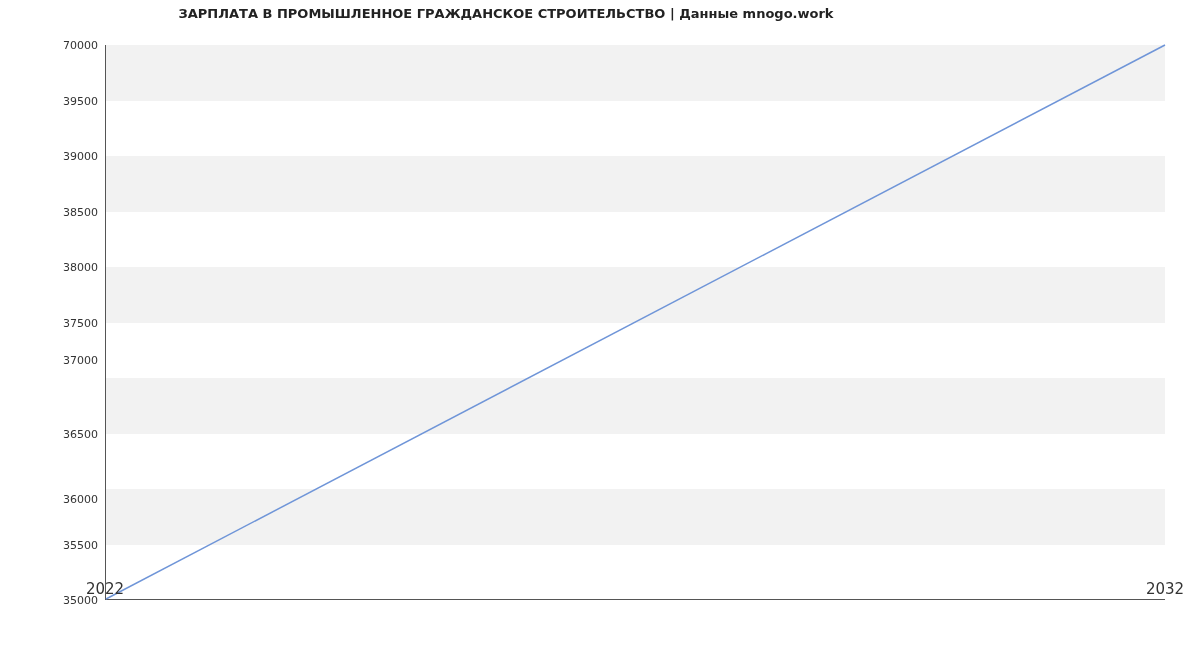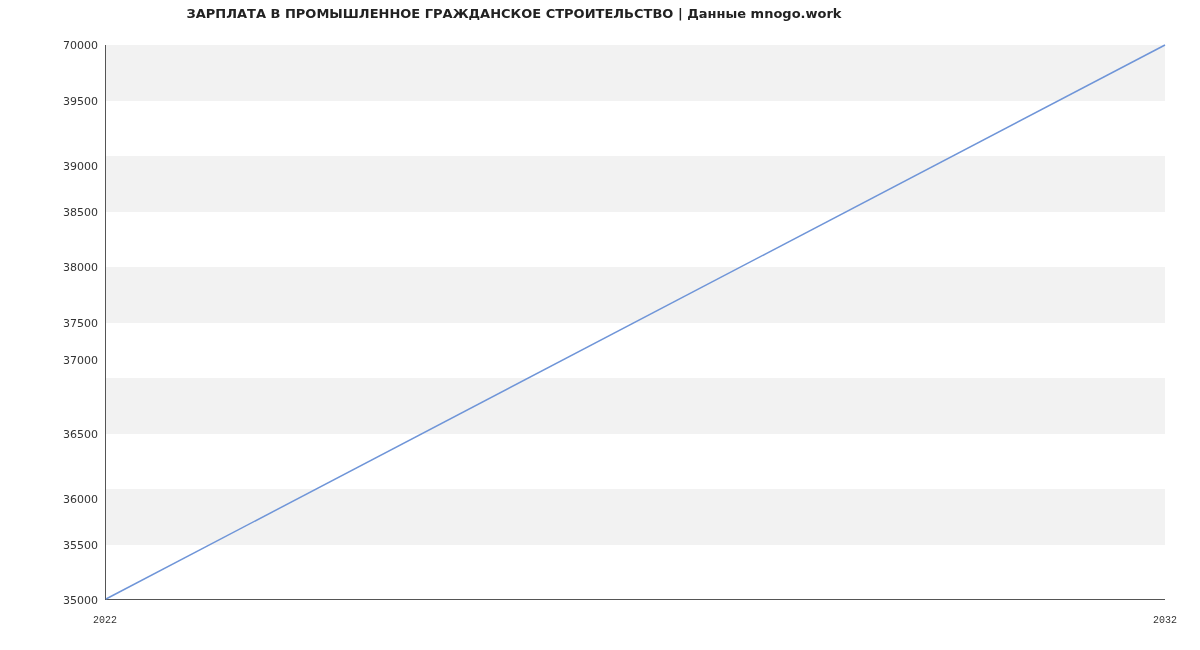--- a/index.html
+++ b/index.html
@@ -19,21 +19,20 @@
   }
   .title {
     position: absolute;
     top: 6px;
     left: 0;
     width: 1012px;
     text-align: center;
     font-size: 13px;
     font-weight: 600;
     color: #222;
-    margin-left: 8px;
   }
   .plot {
     position: absolute;
     left: 105px;
     top: 45px;
     width: 1060px;
     height: 555px;
     border-left: 1px solid #555;
     border-bottom: 1px solid #555;
     box-sizing: border-box;
@@ -48,25 +47,24 @@
     position: absolute;
     right: 1102px; 
     transform: translateY(-50%);
     font-size: 11px;
     color: #333;
     text-align: right;
     width: 60px;
   }
   .xtick {
     position: absolute;
-    top: 615px;
-    font-size: 10px;
+    top: 580px;
+    font-size: 15px;
     color: #333;
     transform: translateX(-50%);
-    font-family: Liberation Mono, monospace;
   }
   svg.line {
     position: absolute;
     left: 0;
     top: 0;
     width: 100%;
     height: 100%;
     overflow: visible;
   }
 </style>
@@ -91,20 +89,20 @@
   </div>
 
   <div class="ytick" style="top:600px;">35000</div>
   <div class="ytick" style="top:544.5px;">35500</div>
   <div class="ytick" style="top:499px;">36000</div>
   <div class="ytick" style="top:433.5px;">36500</div>
   <div class="ytick" style="top:360px;">37000</div>
   <div class="ytick" style="top:322.5px;">37500</div>
   <div class="ytick" style="top:267px;">38000</div>
   <div class="ytick" style="top:211.5px;">38500</div>
-  <div class="ytick" style="top:166px;">39000</div>
+  <div class="ytick" style="top:156px;">39000</div>
   <div class="ytick" style="top:100.5px;">39500</div>
   <div class="ytick" style="top:45px;">70000</div>
 
   <div class="xtick" style="left:105px;">2022</div>
   <div class="xtick" style="left:1165px;">2032</div>
 
 </div>
 
 </body></html>

